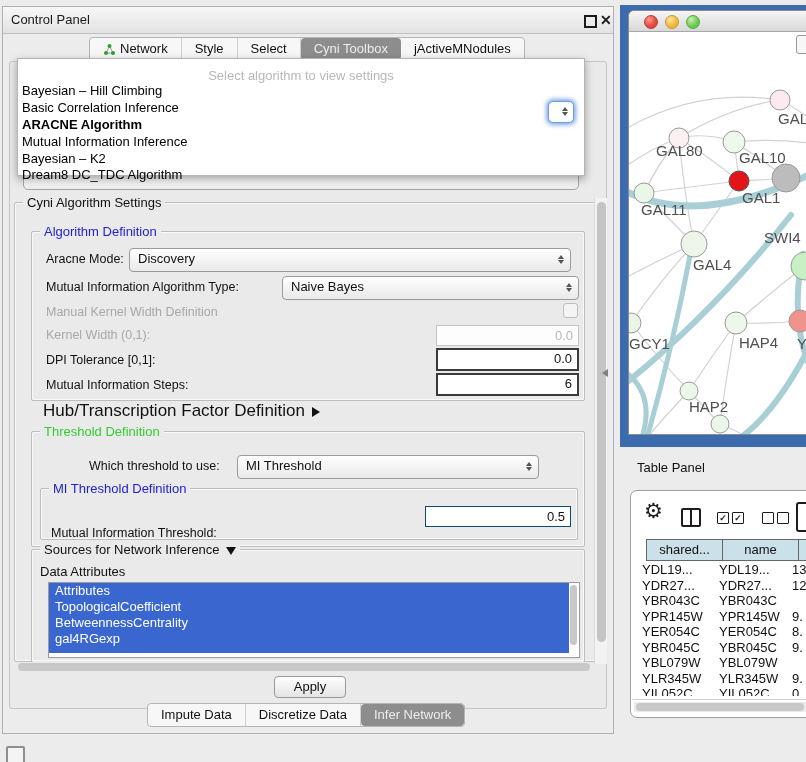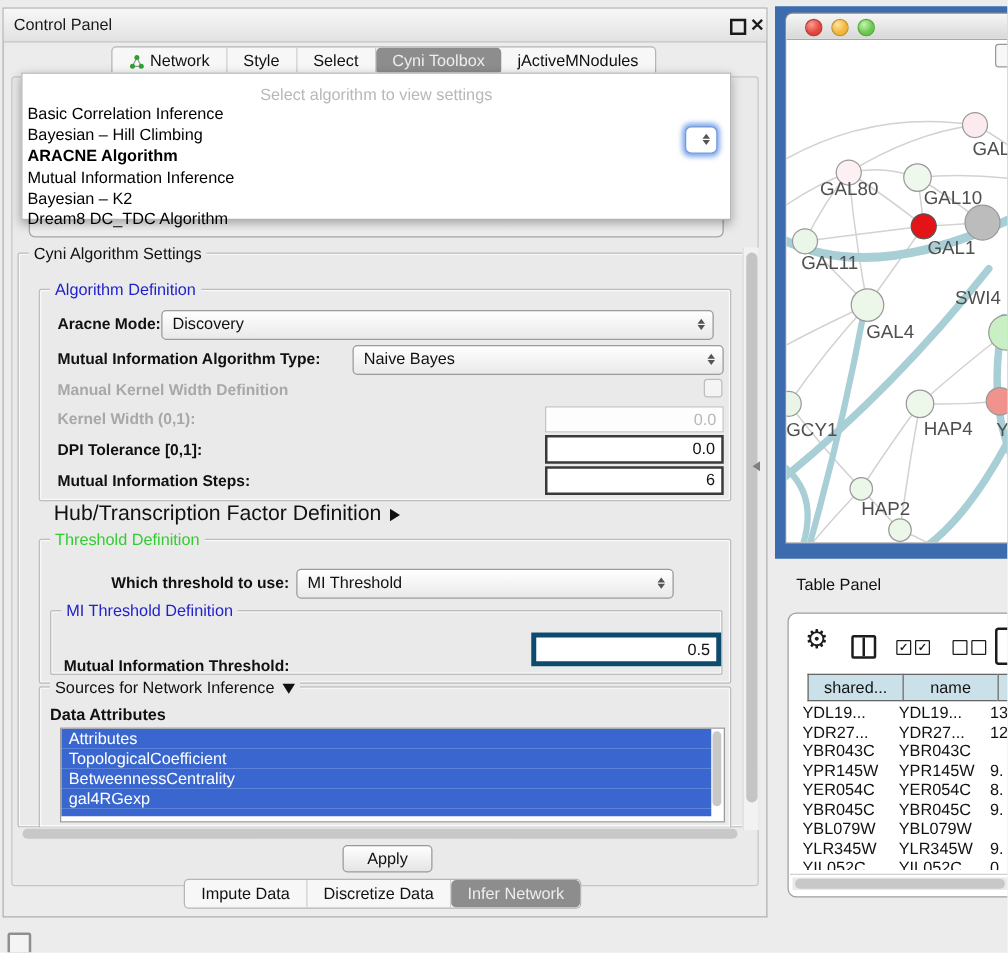--- a/index.html
+++ b/index.html
@@ -35,30 +35,30 @@
                   border-radius:5px;box-shadow:0 0 4px 2px rgba(90,140,230,.75);z-index:40}
   #combo-sliver{left:20px;top:165px;width:554px;height:16px;background:linear-gradient(#fdfdfd,#ededed);
                 border:1px solid #a5a5a5;border-radius:5px;z-index:5}
 
   
   .grp{border:1px solid #bdbdbd;border-radius:2px;box-shadow:inset 0 0 0 1px rgba(255,255,255,.7)}
   .grp-title{position:absolute;top:-8px;left:8px;background:#eaeaea;padding:0 4px;font-size:13px;white-space:nowrap}
   .t-blue{color:var(--tblue,#2222cc)}
   .t-green{color:var(--tgreen,#33cc33)}
 
-  .lbl{font-size:12.5px;font-weight:bold;white-space:nowrap}
+  .lbl{font-size:12.5px;font-weight:normal;white-space:nowrap}
   .lbl.dis{color:#a8a8a8}
 
   .combo{background:linear-gradient(#ffffff,#e9e9e9);border:1px solid #9b9b9b;border-radius:4px;
          font-size:13px;line-height:20px;padding-left:8px;white-space:nowrap}
   .arrows{position:absolute;right:6px;top:50%;margin-top:-5px;display:flex;flex-direction:column;gap:1px}
   .arr-up{width:0;height:0;border-left:3.5px solid transparent;border-right:3.5px solid transparent;border-bottom:4px solid #555}
   .arr-dn{width:0;height:0;border-left:3.5px solid transparent;border-right:3.5px solid transparent;border-top:4px solid #555}
 
-  .tin{background:#fff;border:4px solid #0c4a6e;text-align:right;padding-right:5px;font-size:13px;line-height:19px}
+  .tin{background:#fff;border:1px solid #0c4a6e;text-align:right;padding-right:5px;font-size:13px;line-height:19px}
   .tin.strong{border:2px solid #3a3a3a;line-height:18px}
   .tin.dis{border:1px solid #c4c4c4;color:#b8b8b8;background:#fdfdfd}
 
   .chk{width:13px;height:13px;border:1px solid #bdbdbd;border-radius:3px;background:#f4f4f4}
 
   .tri-right{display:inline-block;width:0;height:0;border-top:5.5px solid transparent;
              border-bottom:5.5px solid transparent;border-left:8px solid #111;margin-left:7px;vertical-align:-1px}
   .tri-down{display:inline-block;width:0;height:0;border-left:5.5px solid transparent;
             border-right:5.5px solid transparent;border-top:8px solid #111;margin-left:6px;vertical-align:-1px}
 
@@ -243,22 +243,22 @@
           <span>Discretize Data</span>
         </div>
         <div class="tab selected">
           <span>Infer Network</span>
         </div>
       </div>
 
     <div id="algo-popup" class="a">
       <div class="popup-prompt">Select algorithm to view settings</div>
       <div>
+          <div class="popup-item">Bayesian – Hill Climbing</div>
           <div class="popup-item">Basic Correlation Inference</div>
-          <div class="popup-item">Bayesian – Hill Climbing</div>
           <div class="popup-item bold">ARACNE Algorithm</div>
           <div class="popup-item">Mutual Information Inference</div>
           <div class="popup-item">Bayesian – K2</div>
           <div class="popup-item">Dream8 DC_TDC Algorithm</div>
         </div>
     </div>
     <div id="combo-fragment" class="a">
       <span class="arrows" style="right:5px">
           <span class="arr-up"></span>
           <span class="arr-dn"></span>

